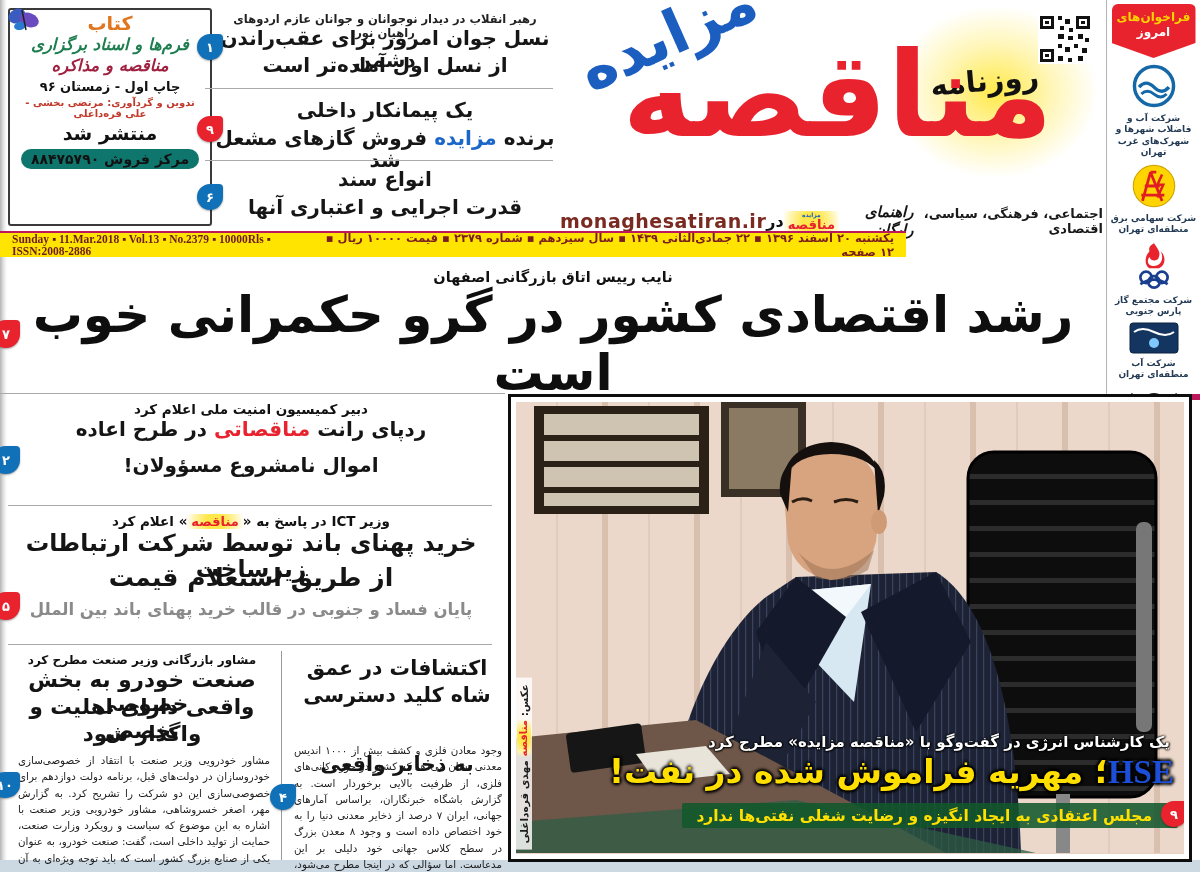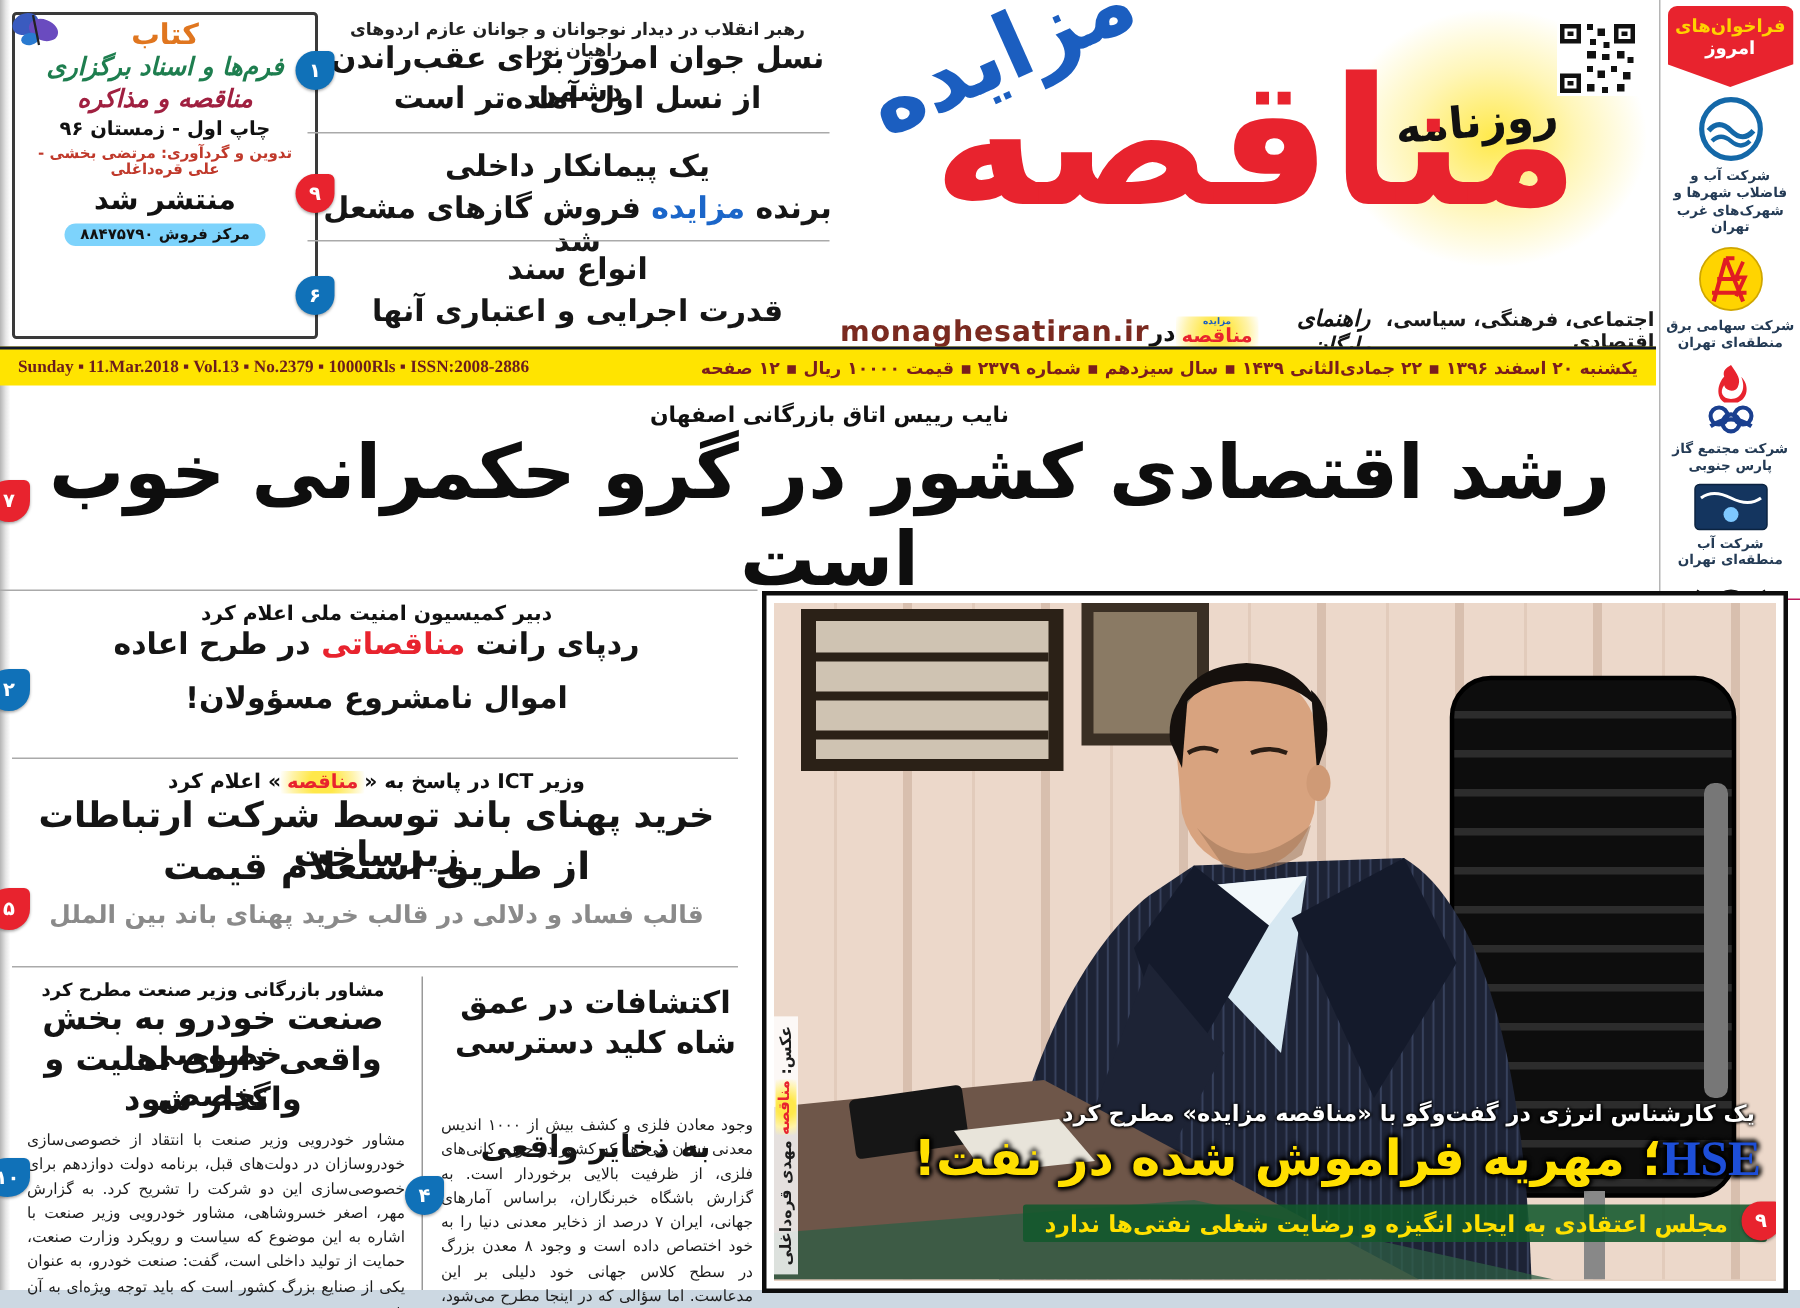--- a/index.html
+++ b/index.html
@@ -24,21 +24,21 @@
   
   .book-ad{left:8px;top:8px;width:204px;height:218px;border:2px solid #3a3a3a;border-radius:3px;background:#fff;
            padding:3px 6px;text-align:center;}
   .book-label{color:#e0761f;font-size:19px;font-weight:bold;line-height:1.1;}
   .book-callig{font-size:16.5px;font-weight:bold;font-style:italic;line-height:1.25;margin-top:1px;}
   .callig-a{color:#1e7e4f;}
   .callig-b{color:#a02040;}
   .book-edition{font-size:13px;font-weight:bold;margin-top:3px;}
   .book-comp{font-size:10px;font-weight:bold;color:#c0392b;margin-top:3px;}
   .book-pub{font-size:19px;font-weight:900;margin-top:3px;}
-  .book-pill{display:inline-block;background:#7dd3fc;border-radius:11px;padding:2px 10px;font-size:10px;font-weight:bold;margin-top:5px;}
+  .book-pill{display:inline-block;background:#0f766e;border-radius:11px;padding:2px 10px;font-size:14px;font-weight:bold;margin-top:5px;}
 
   
   .kicker-sm{font-size:11.5px;font-weight:bold;color:#222;}
   .ts-line{font-size:20px;font-weight:900;line-height:1.1;color:#161616;}
   .sep-h{background:#aaa;height:1px;}
   .sep-v{background:#999;width:1px;}
   .hl-blue{color:#1b66c9;}
   .hl-red{color:#e8232e;}
 
   
@@ -50,27 +50,27 @@
   .mast-bottom{left:560px;top:203px;width:543px;display:flex;direction:rtl;align-items:center;justify-content:space-between;}
   .subjects{font-size:13px;font-weight:bold;color:#1a1a1a;}
   .guide{font-size:15px;font-weight:bold;font-style:italic;color:#141414;}
   .minilogo{display:inline-block;background:radial-gradient(circle,#ffe84a 30%,#fff3a8 70%,rgba(255,255,255,0));
             color:#e8232e;font-weight:900;font-style:normal;font-size:13px;padding:1px 4px;line-height:1;}
   .minilogo .mini-top{display:block;color:#1b5ec0;font-size:6px;text-align:center;line-height:1;}
   .dar{font-size:16px;font-weight:900;}
   .website{direction:ltr;font-size:19px;font-weight:bold;color:#7a2a20;letter-spacing:.5px;}
 
   
-  .datebar{left:0;top:231px;width:1104px;height:26px;background:#ffe400;border-top:2px solid #0f172a;
+  .datebar{left:0;top:231px;width:906px;height:26px;background:#ffe400;border-top:2px solid #be185d;
            display:flex;align-items:center;justify-content:space-between;padding:0 12px;}
   .date-en{direction:ltr;font-family:"Liberation Serif",serif;font-size:11.5px;font-weight:bold;color:#6b1d1d;}
   .date-fa{direction:rtl;font-size:11.5px;font-weight:bold;color:#7a1d1d;}
 
   
-  .sidebar{left:1106px;top:0;width:94px;height:400px;background:#fff;border-left:1px solid #b5b5b5;border-bottom:1px solid #be185d;padding-top:4px;}
+  .sidebar{left:1106px;top:0;width:94px;height:400px;background:#fff;border-left:1px solid #b5b5b5;border-bottom:6px solid #be185d;padding-top:4px;}
   .badge{width:84px;margin:0 auto;height:54px;background:#e8232e;border-radius:6px 6px 0 0;
          clip-path:polygon(0 0,100% 0,100% 72%,50% 100%,0 72%);text-align:center;padding-top:6px;line-height:1.25;}
   .badge-l1{color:#ffd200;font-size:12px;font-weight:bold;}
   .badge-l2{color:#fff;font-size:12px;font-weight:bold;}
   .sb-entry{text-align:center;margin-top:5px;}
   .sb-cap{font-size:9px;font-weight:bold;color:#243b55;line-height:1.25;direction:rtl;padding:0 3px;}
 
   
   .lead-kicker{left:0;top:269px;width:1106px;text-align:center;font-size:14.5px;font-weight:bold;}
   .lead-headline{left:0;top:286px;width:1106px;text-align:center;font-size:50px;font-weight:900;color:#0e0e0e;letter-spacing:-1px;}
@@ -259,21 +259,21 @@
   <div class="abs rtl ctr h-md" style="left:10px;top:418px;width:482px;"><span>ردپای رانت </span><span class="hl-red">مناقصاتی</span><span> در طرح اعاده</span></div>
   <div class="abs rtl ctr h-md" style="left:10px;top:454px;width:482px;">اموال نامشروع مسؤولان!</div>
   <div class="abs numdrop blue" style="left:-8px;top:446px;width:28px;height:28px;">
       <span>۲</span>
     </div>
   <div class="abs sep-h" style="left:8px;top:505px;width:484px;"></div>
 
   <div class="abs rtl ctr k-md" style="left:10px;top:513px;width:482px;"><span>وزیر ICT در پاسخ به «</span><span class="minilogo"><span>مناقصه</span></span><span>» اعلام کرد</span></div>
   <div class="abs rtl ctr h-ict" style="left:8px;top:531px;width:486px;">خرید پهنای باند توسط شرکت ارتباطات زیرساخت</div>
   <div class="abs rtl ctr h-ict" style="left:8px;top:564px;width:486px;font-size:25px;">از طریق استعلام قیمت</div>
-  <div class="abs rtl ctr subhead-gray" style="left:10px;top:600px;width:482px;">قالب فساد و دلالی در قالب خرید پهنای باند بین الملل</div>
+  <div class="abs rtl ctr subhead-gray" style="left:10px;top:600px;width:482px;">پایان فساد و جنوبی در قالب خرید پهنای باند بین الملل</div>
   <div class="abs numdrop red" style="left:-8px;top:592px;width:28px;height:28px;">
       <span>۵</span>
     </div>
   <div class="abs sep-h" style="left:8px;top:644px;width:484px;"></div>
 
   <div class="abs rtl ctr k-xs" style="left:14px;top:653px;width:256px;">مشاور بازرگانی وزیر صنعت مطرح کرد</div>
   <div class="abs rtl ctr h-sm" style="left:12px;top:668px;width:260px;">صنعت خودرو به بخش خصوصی</div>
   <div class="abs rtl ctr h-sm" style="left:12px;top:695px;width:260px;">واقعی دارای اهلیت و تخصص</div>
   <div class="abs rtl ctr h-sm" style="left:12px;top:722px;width:260px;">واگذار شود</div>
   <div class="abs bodytxt" style="left:18px;top:752px;width:252px;">مشاور خودرویی وزیر صنعت با انتقاد از خصوصی‌سازی خودروسازان در دولت‌های قبل، برنامه دولت دوازدهم برای خصوصی‌سازی این دو شرکت را تشریح کرد. به گزارش مهر، اصغر خسروشاهی، مشاور خودرویی وزیر صنعت با اشاره به این موضوع که سیاست و رویکرد وزارت صنعت، حمایت از تولید داخلی است، گفت: صنعت خودرو، به عنوان یکی از صنایع بزرگ کشور است که باید توجه ویژه‌ای به آن شود.</div>

